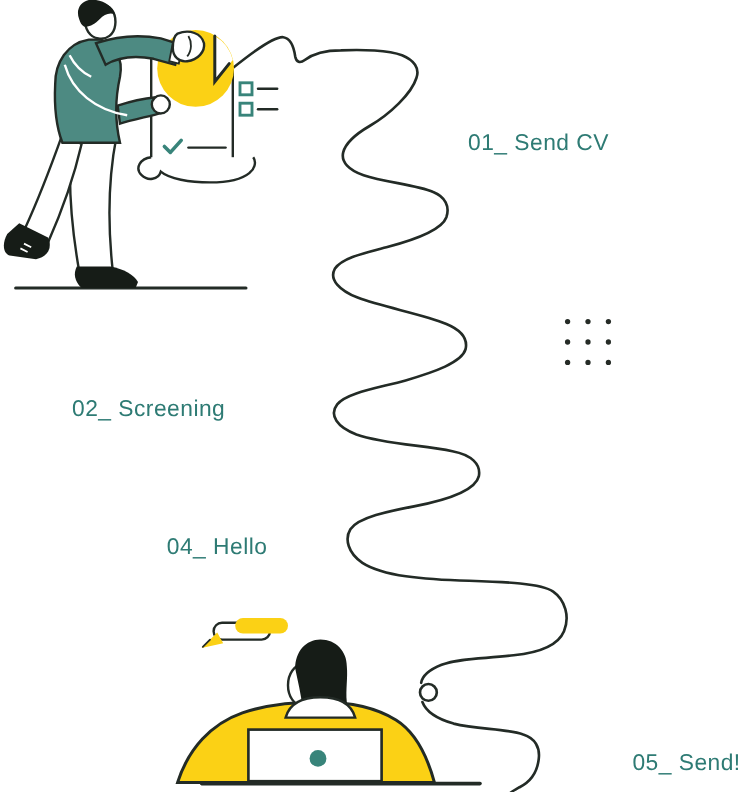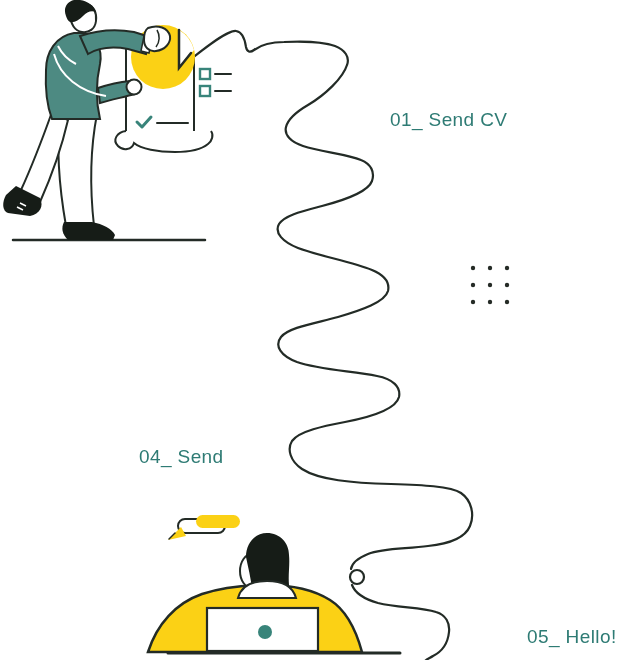--- a/index.html
+++ b/index.html
@@ -187,15 +187,16 @@
       <g>
         <rect class="white-fill ink-line" stroke-width="2.2" x="207" y="608" width="111" height="43"></rect>
         <circle class="accent-fill" cx="265" cy="632" r="7"></circle>
       </g>
 
       <path class="ink-line" stroke-width="3" stroke-linecap="round" d="M168 653 L400 653"></path>
     </g>
   </svg>
 
   <div class="step-label step1">01_ Send CV</div>
-  <div class="step-label step4">04_ Send</div>
-  <div class="step-label step5">05_ Hello!</div>
+  <div class="step-label step2">02_ Screening</div>
+  <div class="step-label step4">04_ Hello</div>
+  <div class="step-label step5">05_ Send!</div>
 </div>
 
 </body></html>

